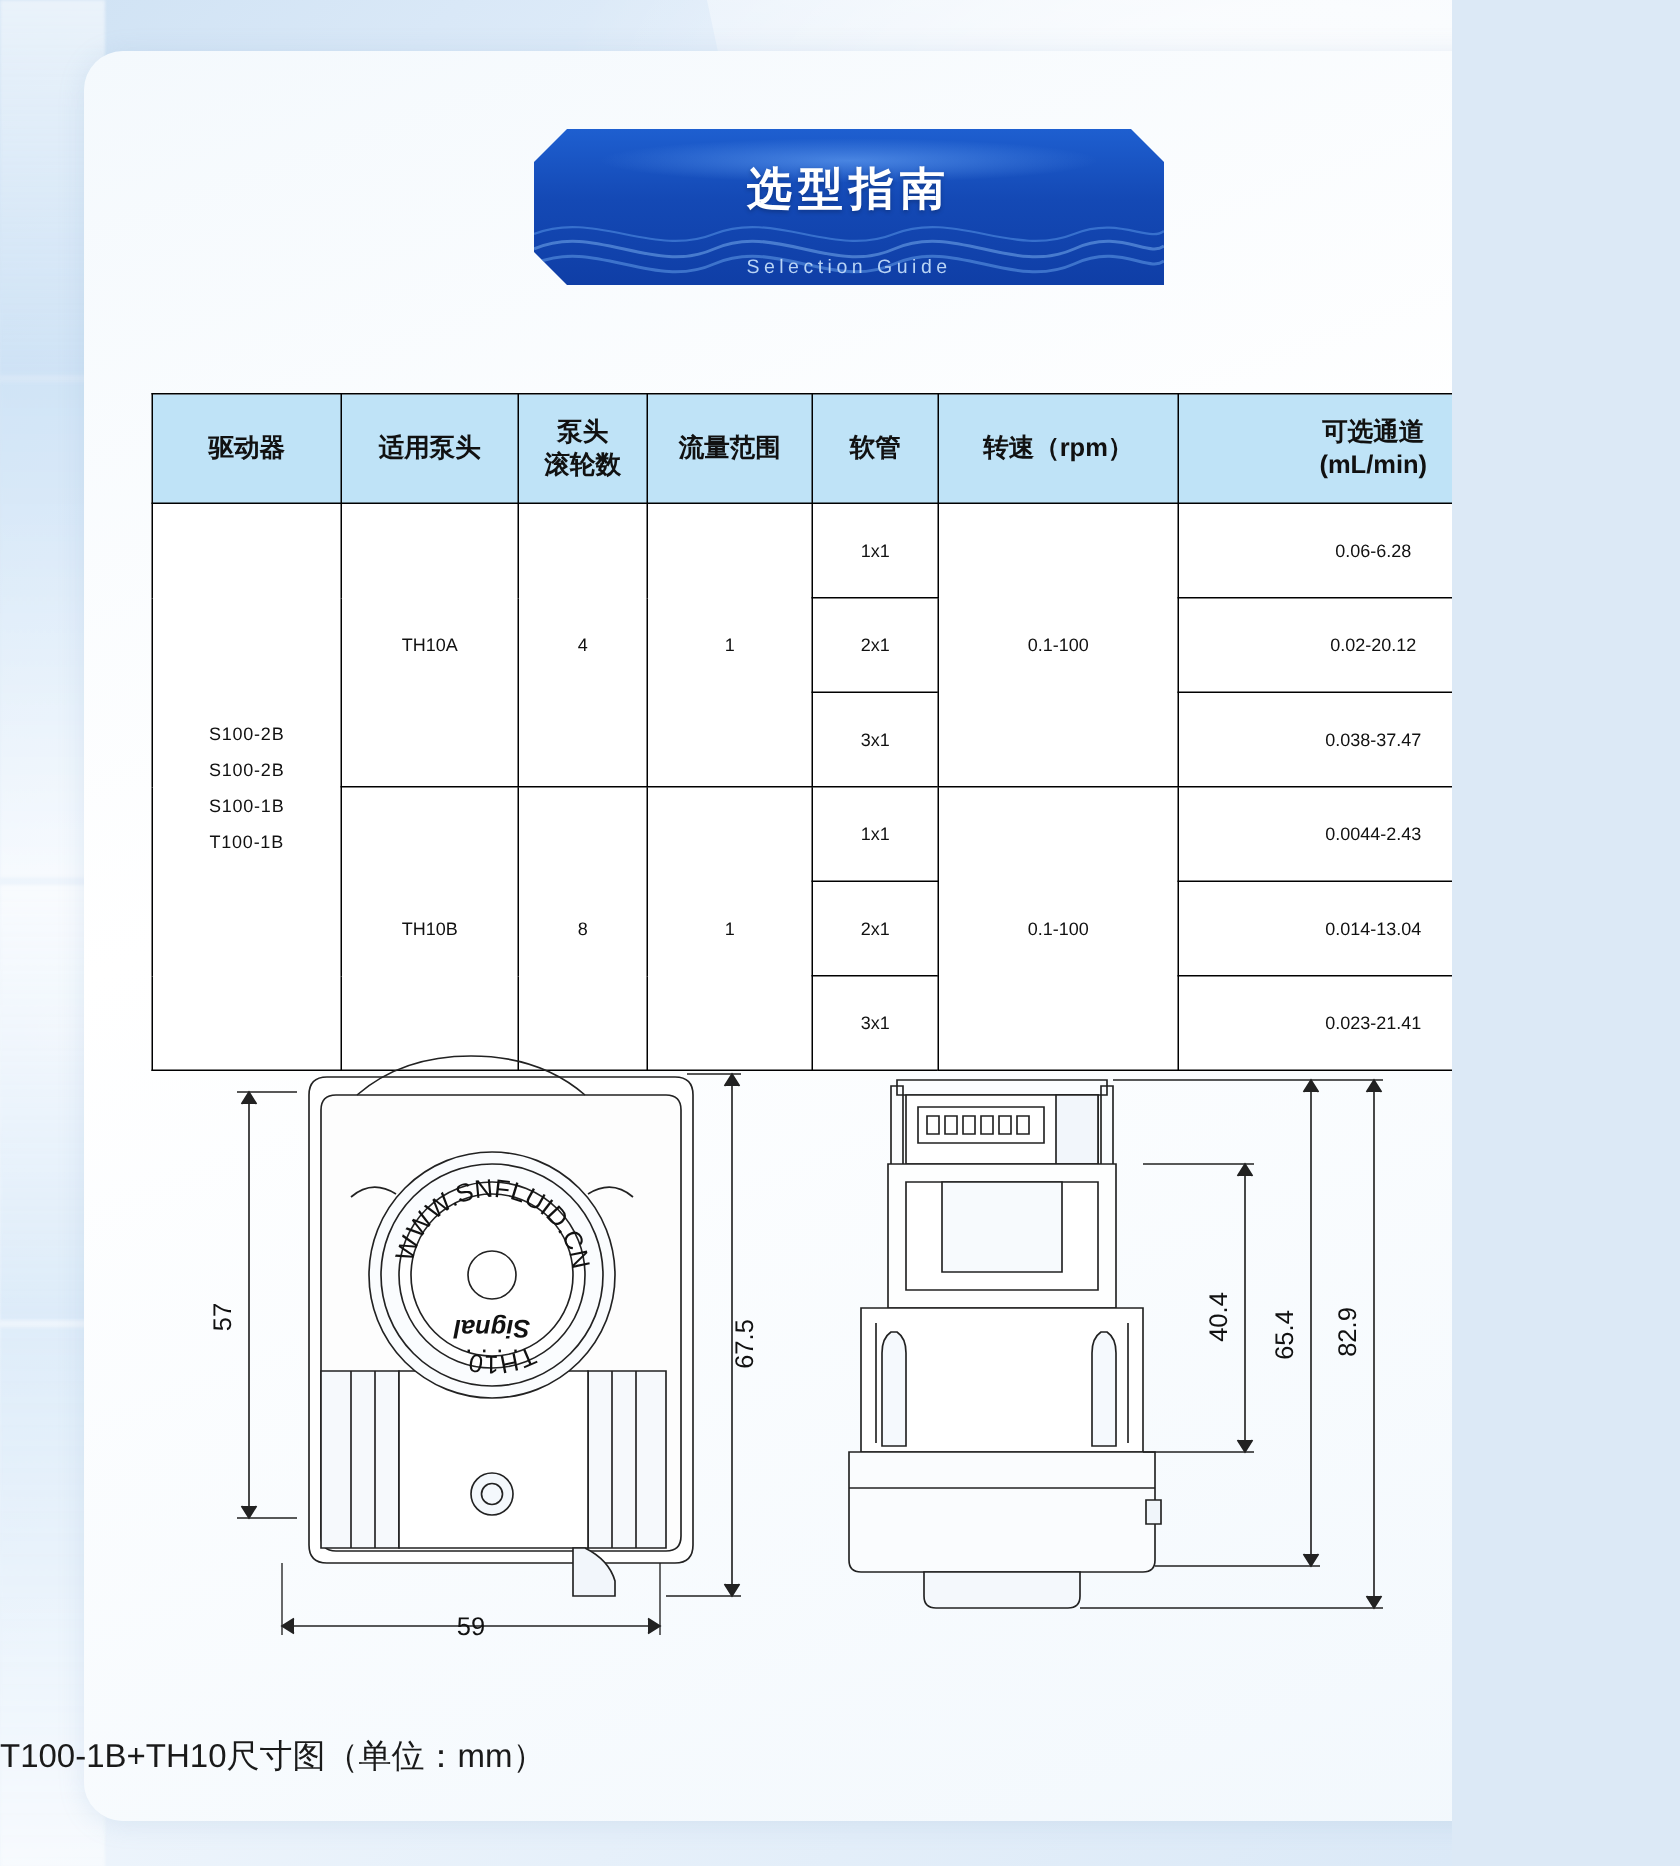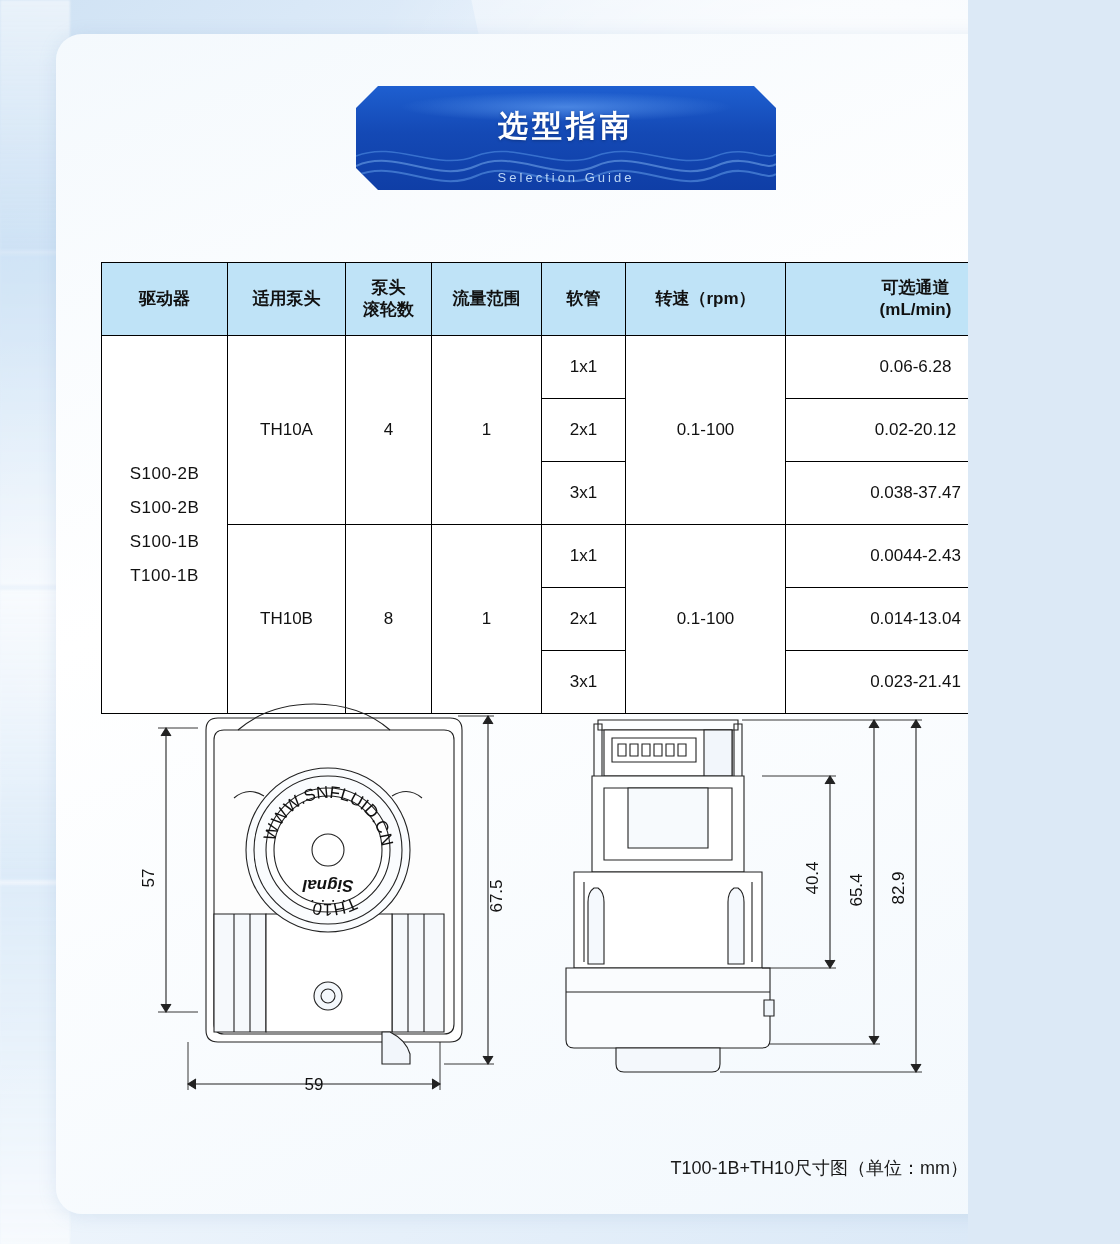--- a/index.html
+++ b/index.html
@@ -119,21 +119,21 @@
   table.spec {
     border-collapse: collapse;
     width: 944px;
     table-layout: fixed;
     margin-left: 13px;
   }
   table.spec th, table.spec td {
     border: 1px solid #000000;
     text-align: center;
     vertical-align: middle;
-    font-size: 17px;
+    font-size: 12px;
     color: #111111;
   }
   table.spec thead th {
     background: #bfe3f7;
     font-weight: bold;
     height: 70px;
     line-height: 1.3;
     font-size: 17px;
   }
   table.spec tbody td {
@@ -158,22 +158,22 @@
     left: 88px;
     top: 700px;
     width: 944px;
     height: 420px;
   }
   .caption {
     position: absolute;
     left: 0;
     right: 0;
     top: 1156px;
-    text-align: right;
-    font-size: 18px;
+    text-align: left;
+    font-size: 22px;
     color: #1a1a1a;
   }
   svg { display: block; }
   .dim-text {
     font-family: "Liberation Sans", sans-serif;
     font-size: 17px;
     fill: #111;
   }
 </style>
 </head>

